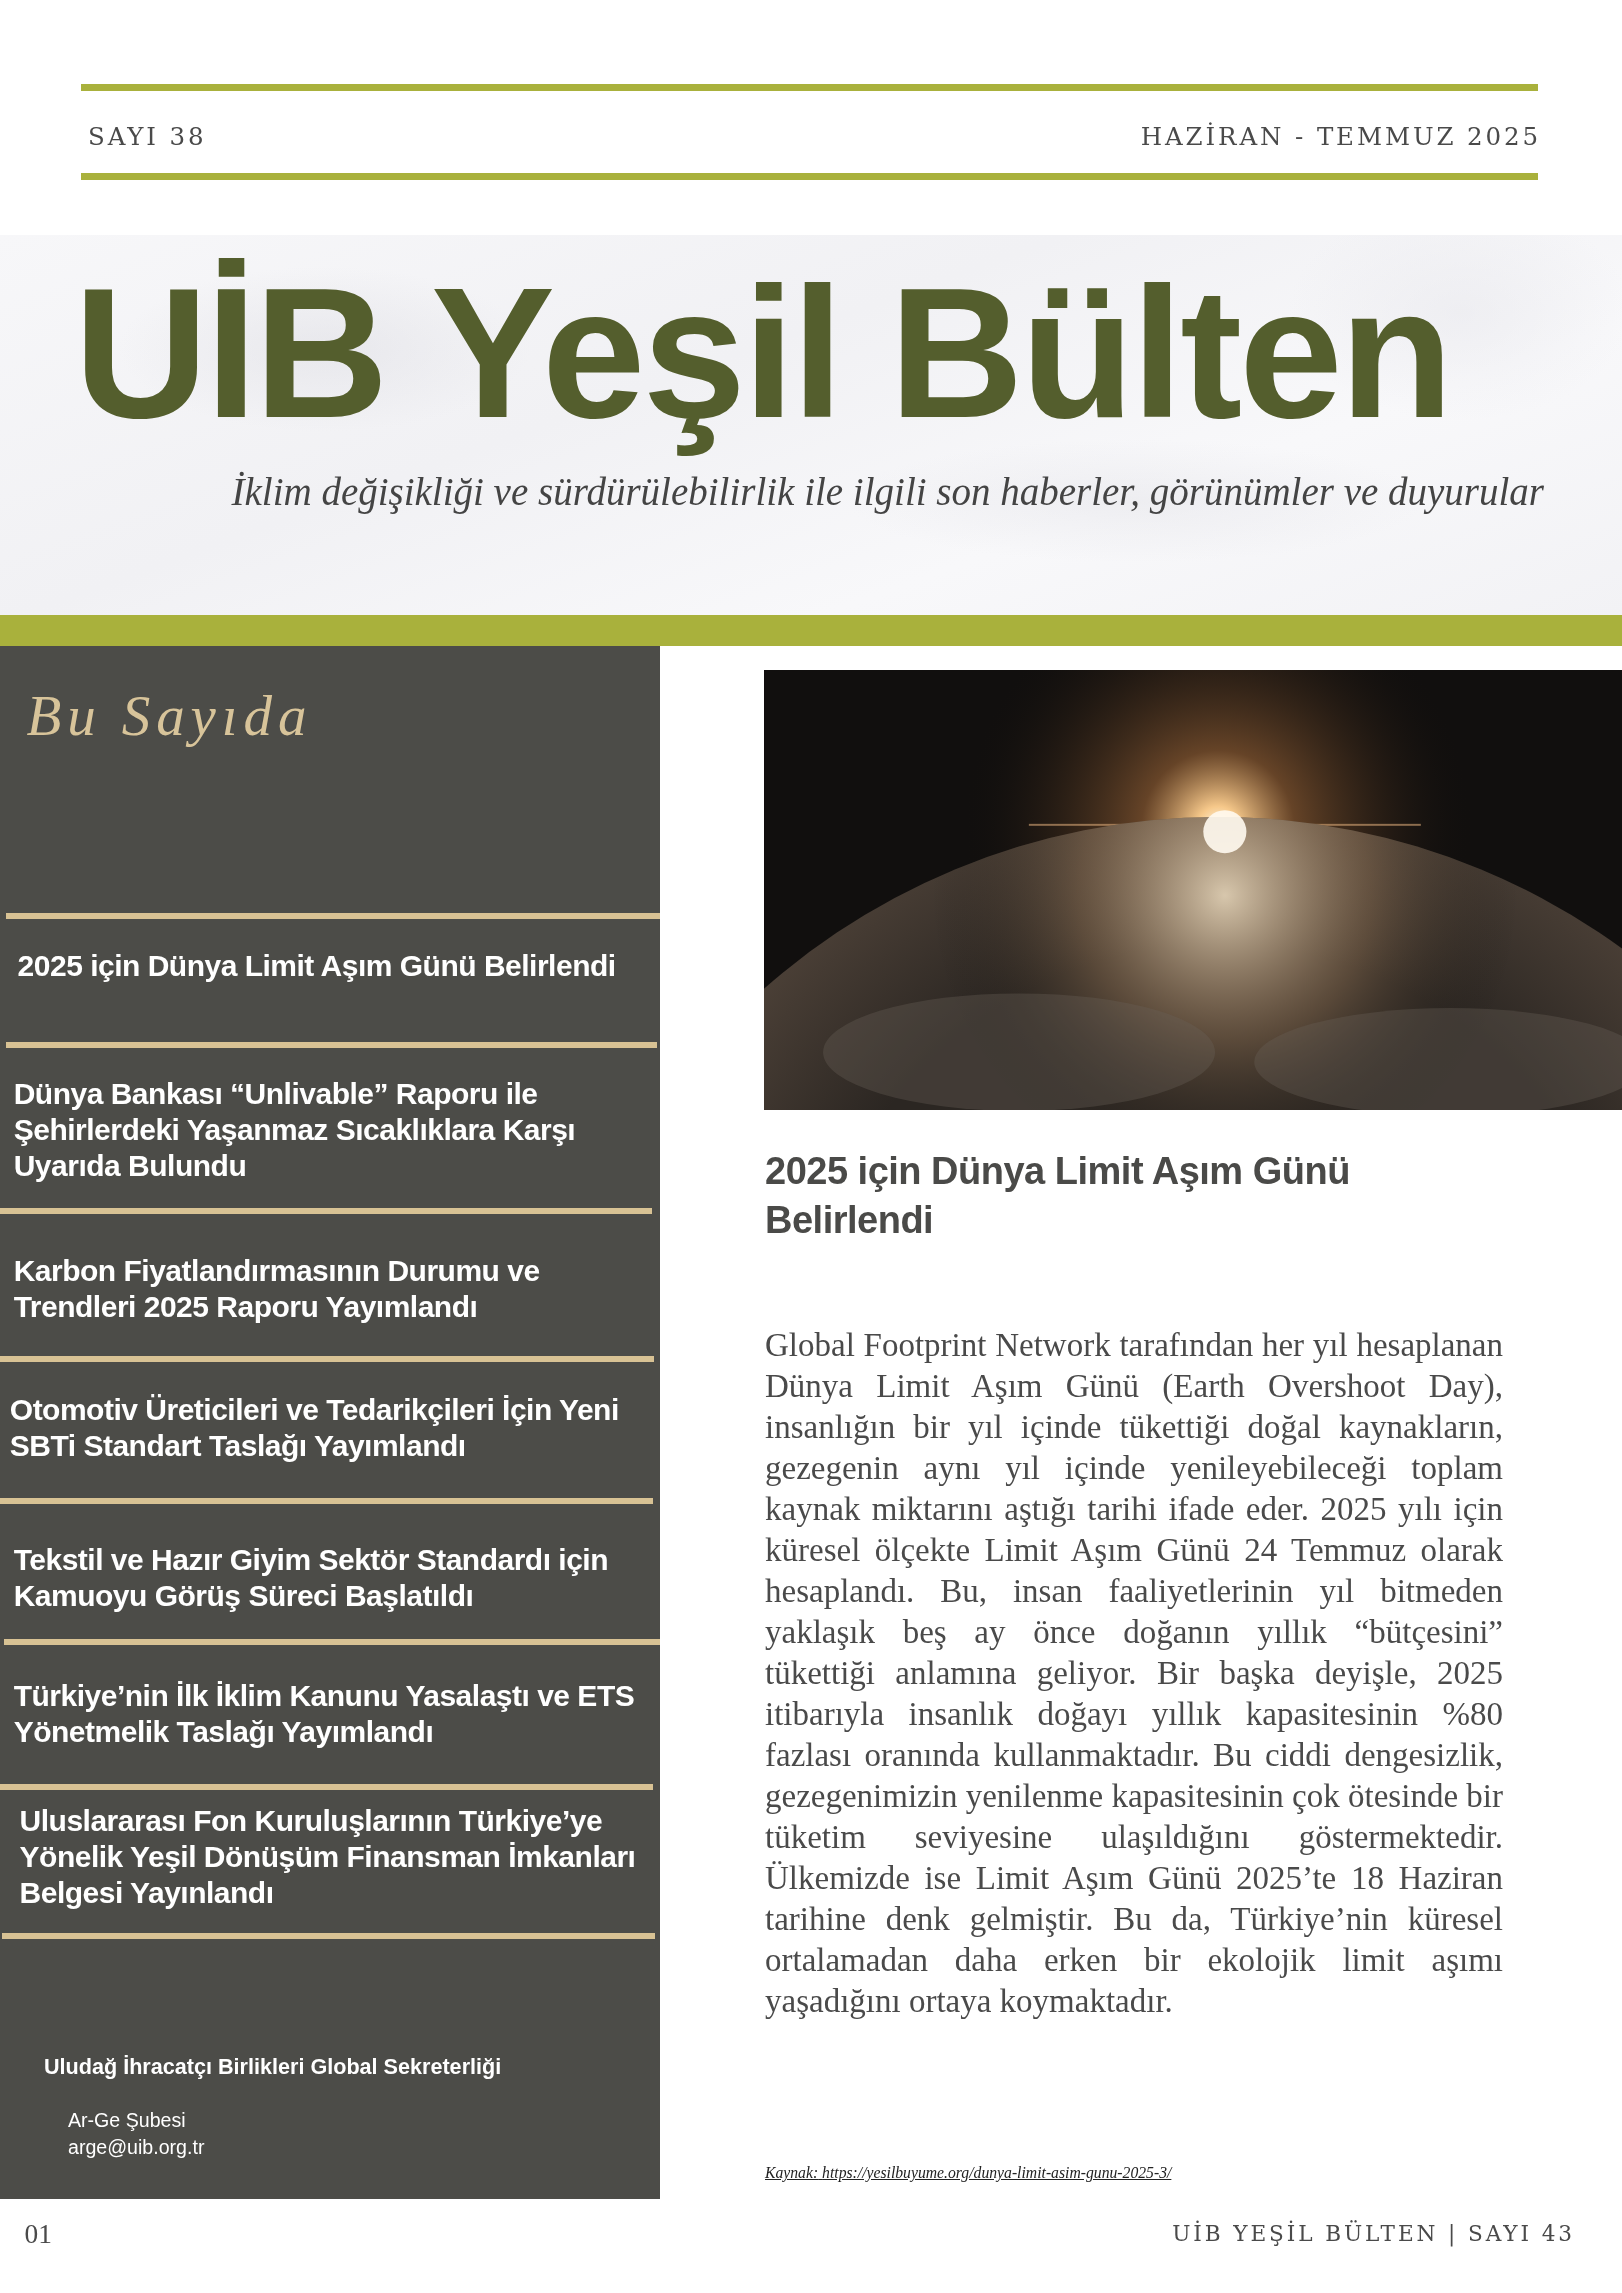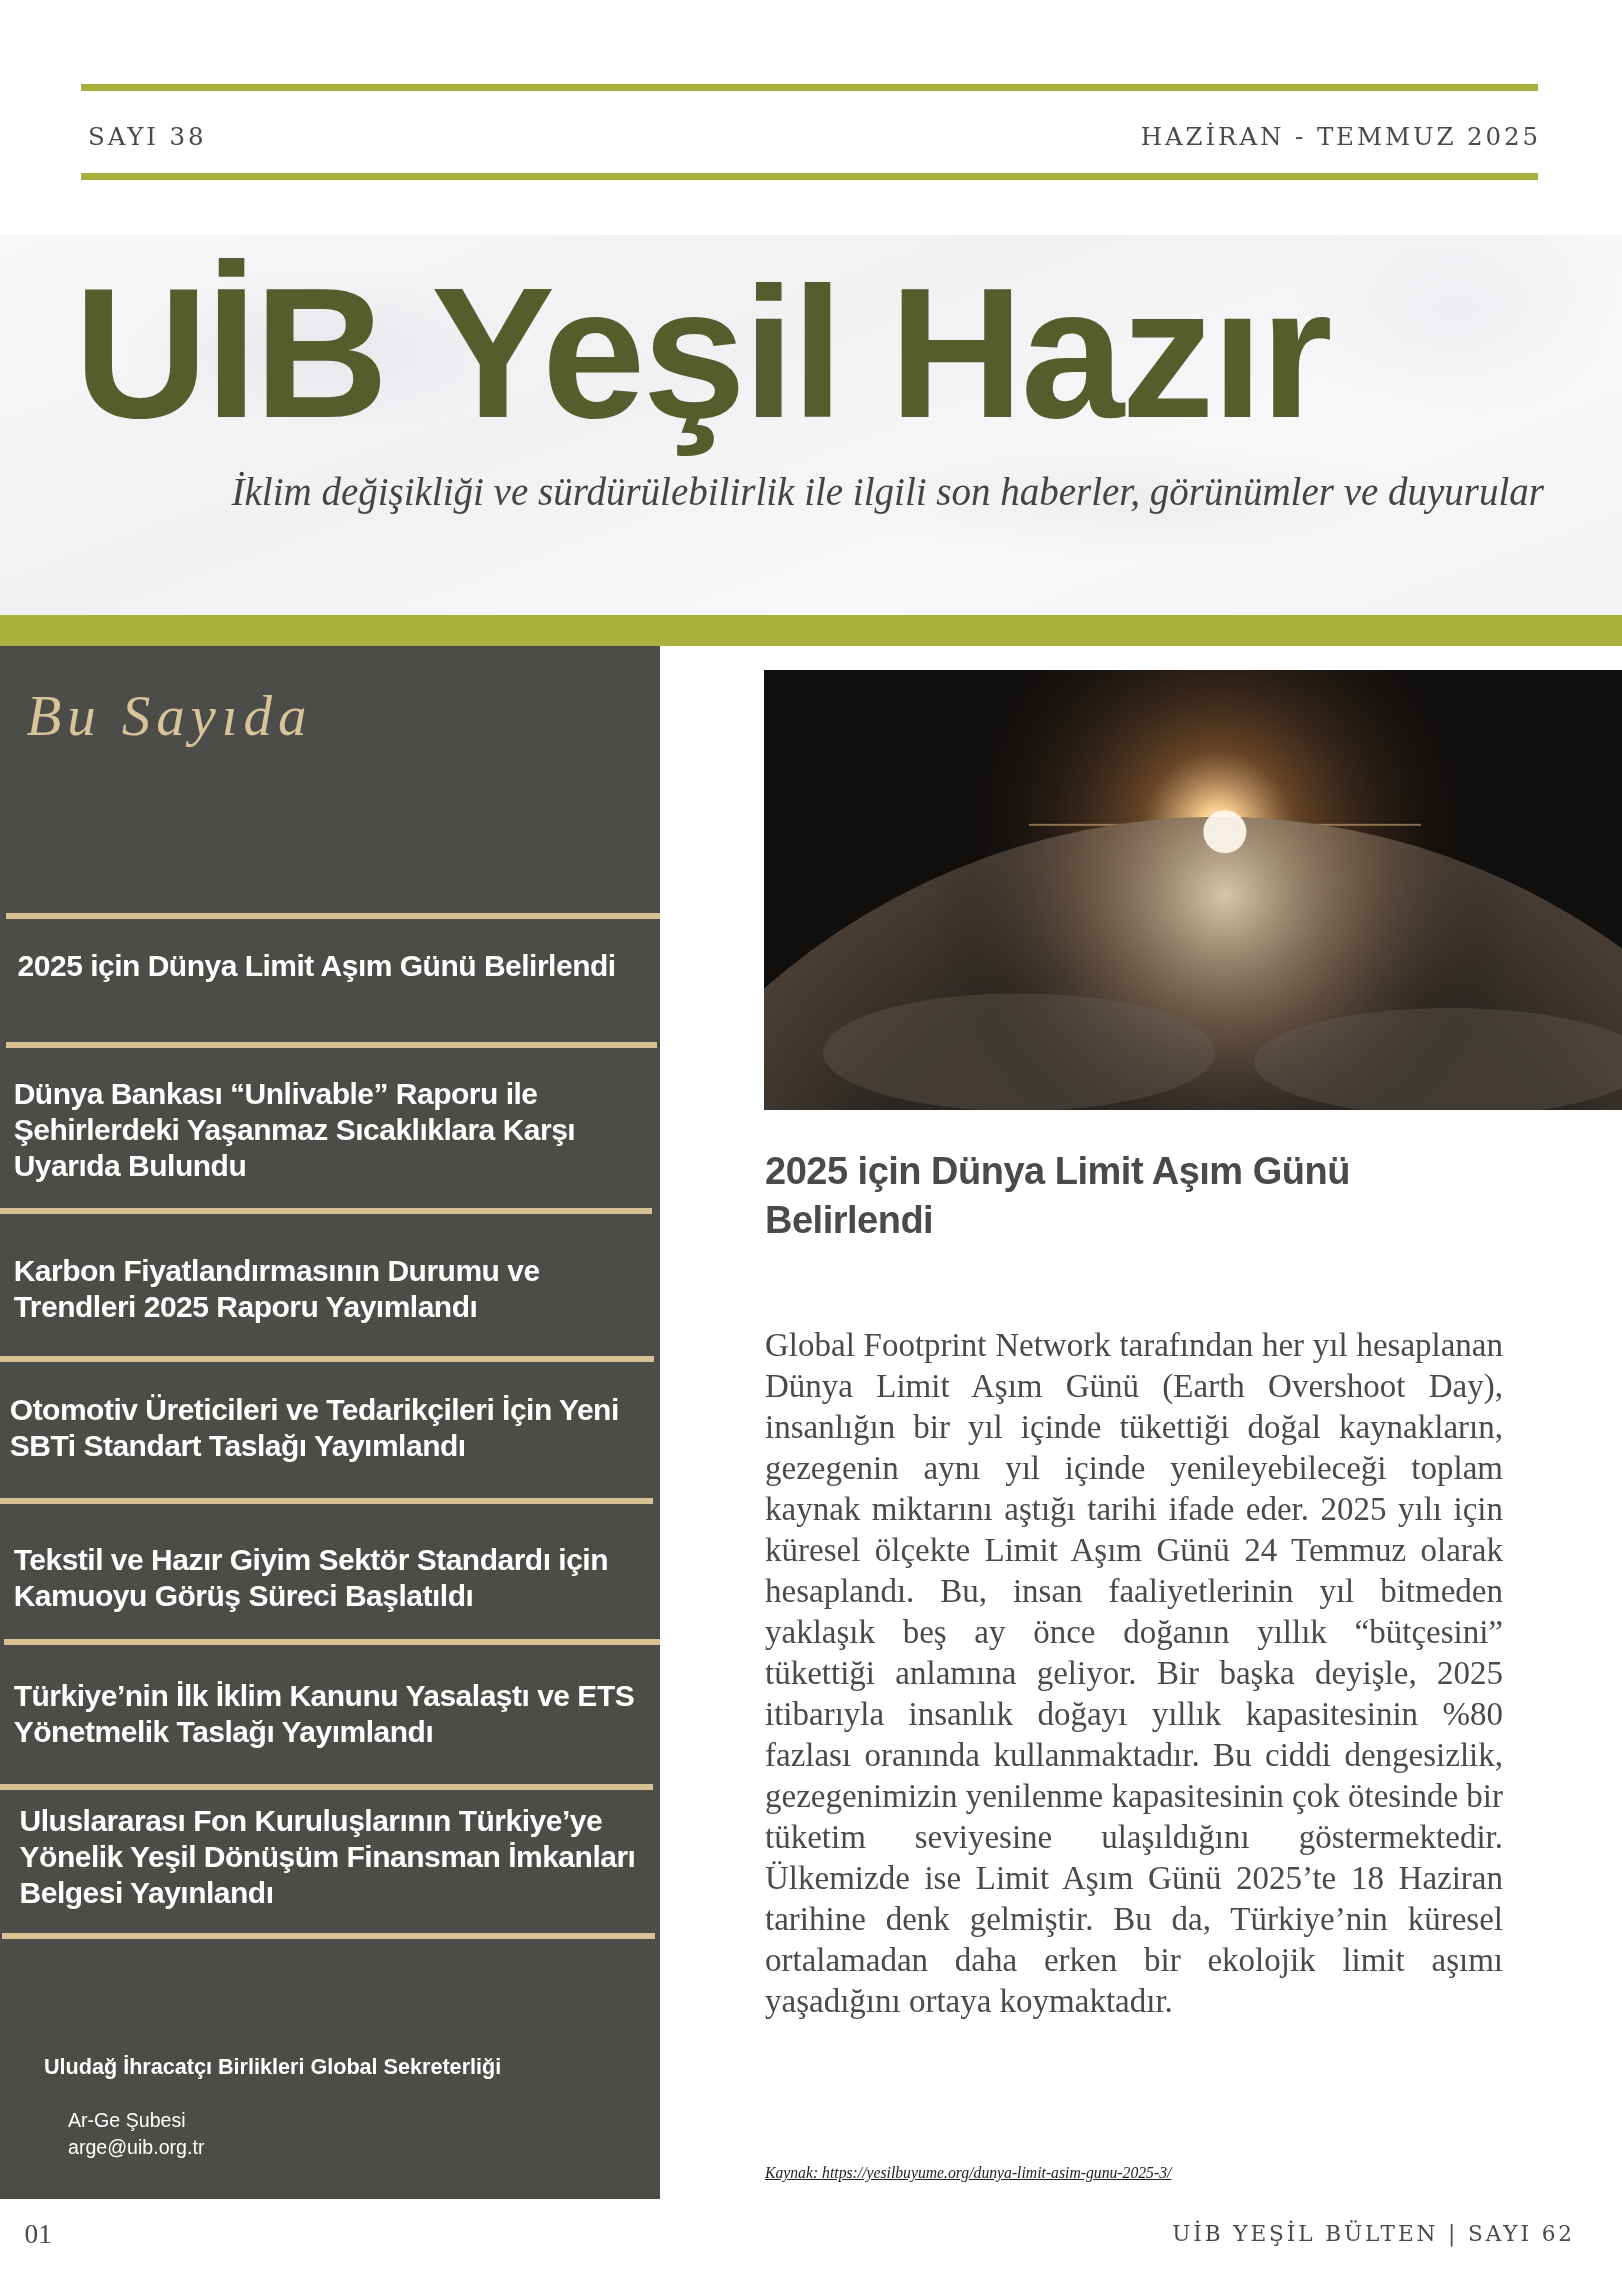--- a/index.html
+++ b/index.html
@@ -75,21 +75,21 @@
 </style>
 </head>
 <body>
 
 <div class="rule" style="top:84px;"></div>
 <div class="hdr-text" style="left:88px;">SAYI 38</div>
 <div class="hdr-text" style="right:81px;">HAZİRAN - TEMMUZ 2025</div>
 <div class="rule" style="top:173px;"></div>
 
 <div class="marble"></div>
-<div class="title">UİB Yeşil Hazır</div>
+<div class="title">UİB Yeşil Bülten</div>
 <div class="subtitle">İklim değişikliği ve sürdürülebilirlik ile ilgili son haberler, görünümler ve duyurular</div>
 <div class="green-bar"></div>
 
 <div class="panel"></div>
 <div class="panel-heading">Bu Sayıda</div>
 
 <div class="divider" style="left:5.9px;top:913px;width:654px;"></div>
 <div class="toc-item" style="left:17.6px;top:948px;width:608px;">2025 için Dünya Limit Aşım Günü Belirlendi</div>
 
 <div class="divider" style="left:5.9px;top:1042px;width:651px;"></div>
@@ -151,14 +151,14 @@
 </div>
 
 <div class="article-title">2025 için Dünya Limit Aşım Günü Belirlendi</div>
 <div class="article-body">Global Footprint Network tarafından her yıl hesaplanan Dünya Limit Aşım Günü (Earth Overshoot Day), insanlığın bir yıl içinde tükettiği doğal kaynakların, gezegenin aynı yıl içinde yenileyebileceği toplam kaynak miktarını aştığı tarihi ifade eder.  2025 yılı için küresel ölçekte Limit Aşım Günü 24 Temmuz olarak hesaplandı. Bu, insan faaliyetlerinin yıl bitmeden yaklaşık beş ay önce doğanın yıllık “bütçesini” tükettiği anlamına geliyor. Bir başka deyişle, 2025 itibarıyla insanlık doğayı yıllık kapasitesinin %80 fazlası oranında kullanmaktadır. Bu ciddi dengesizlik, gezegenimizin yenilenme kapasitesinin çok ötesinde bir tüketim seviyesine ulaşıldığını göstermektedir. Ülkemizde ise Limit Aşım Günü 2025’te 18 Haziran tarihine denk gelmiştir. Bu da, Türkiye’nin küresel ortalamadan daha erken bir ekolojik limit aşımı yaşadığını ortaya koymaktadır.</div>
 <div class="source">
   <span>Kaynak:</span>
   <span>https://yesilbuyume.org/dunya-limit-asim-gunu-2025-3/</span>
 </div>
 
 <div class="page-num">01</div>
-<div class="footer-right">UİB YEŞİL BÜLTEN | SAYI 62</div>
+<div class="footer-right">UİB YEŞİL BÜLTEN | SAYI 43</div>
 
 
 </body></html>

